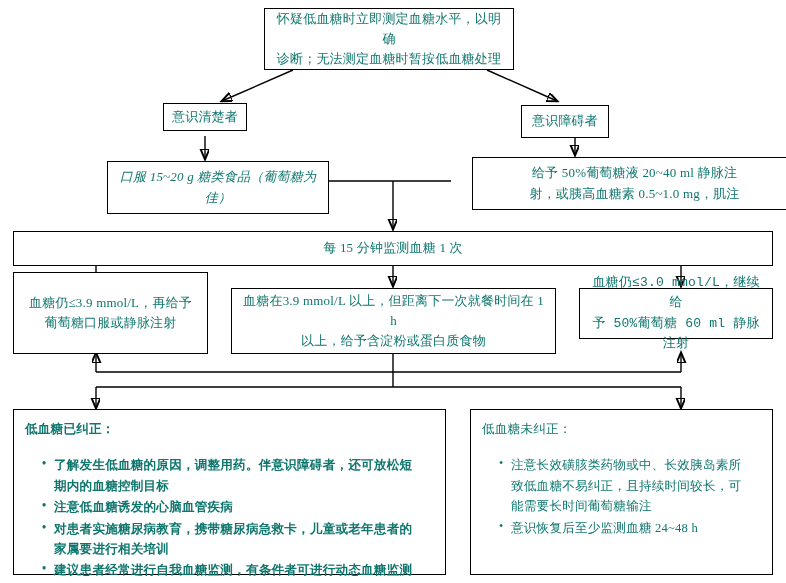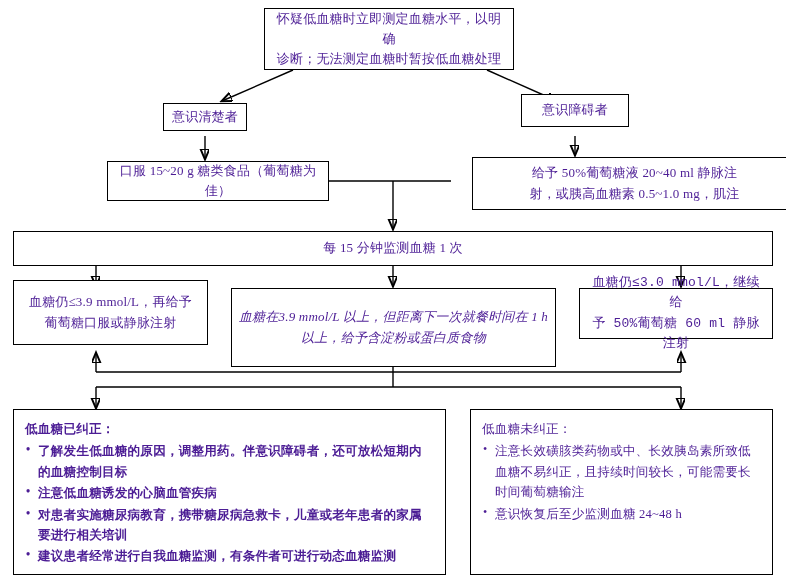--- a/index.html
+++ b/index.html
@@ -6,21 +6,21 @@
     margin: 0;
     padding: 0;
     background: #ffffff;
   }
   #canvas {
     position: relative;
     width: 786px;
     height: 583px;
     background: #ffffff;
     font-family: "Liberation Serif", "DejaVu Serif", serif;
-    color: #4c1d95;
+    color: #0f766e;
     overflow: hidden;
   }
   .node {
     position: absolute;
     border: 1.4px solid #000000;
     background: #ffffff;
     box-sizing: border-box;
     display: flex;
     align-items: center;
     justify-content: center;
@@ -40,21 +40,21 @@
     padding: 9px 11px 8px 11px;
     line-height: 1.62;
     font-size: 12.6px;
   }
   .list-title {
     display: block;
     margin-bottom: 2px;
   }
   ul.blist {
     list-style: none;
-    margin: 0;
+    margin: 16px;
     padding: 0;
   }
   ul.blist li {
     position: relative;
     padding-left: 13px;
     margin: 0 0 1px 0;
     text-indent: 0;
   }
   ul.blist li:before {
     content: "\2022";
@@ -117,43 +117,43 @@
 
   <div class="node" style="left:264px; top:8px; width:250px; height:62px;">
     <span class="node-text">怀疑低血糖时立即测定血糖水平，以明确
 诊断；无法测定血糖时暂按低血糖处理</span>
   </div>
 
   <div class="node" style="left:163px; top:103px; width:84px; height:28px;">
     <span class="node-text">意识清楚者</span>
   </div>
 
-  <div class="node" style="left:521px; top:94px; width:108px; height:33px;">
+  <div class="node" style="left:521px; top:105px; width:88px; height:33px;">
     <span class="node-text">意识障碍者</span>
   </div>
 
-  <div class="node" style="left:107px; top:161px; width:222px; height:40px;">
+  <div class="node" style="left:107px; top:161px; width:222px; height:53px;font-style:italic;">
     <span class="node-text">口服 15~20 g 糖类食品（葡萄糖为佳）</span>
   </div>
 
   <div class="node" style="left:451px; top:157px; width:325px; height:53px;margin-left:21px;">
     <span class="node-text">给予 50%葡萄糖液 20~40 ml 静脉注
 射，或胰高血糖素 0.5~1.0 mg，肌注</span>
   </div>
 
   <div class="node" style="left:13px; top:231px; width:760px; height:35px;">
     <span class="node-text">每 15 分钟监测血糖 1 次</span>
   </div>
 
-  <div class="node" style="left:13px; top:280px; width:195px; height:65px;">
+  <div class="node" style="left:13px; top:272px; width:195px; height:82px;">
     <span class="node-text">血糖仍≤3.9 mmol/L，再给予
 葡萄糖口服或静脉注射</span>
   </div>
 
-  <div class="node" style="left:231px; top:288px; width:325px; height:79px;font-style:italic;">
+  <div class="node" style="left:231px; top:288px; width:325px; height:66px;">
     <span class="node-text">血糖在3.9 mmol/L 以上，但距离下一次就餐时间在 1 h
 以上，给予含淀粉或蛋白质食物</span>
   </div>
 
   <div class="node" style="left:579px; top:288px; width:194px; height:51px;font-family:Liberation Mono, monospace;">
     <span class="node-text">血糖仍≤3.0 mmol/L，继续给
 予 50%葡萄糖 60 ml 静脉注射</span>
   </div>
 
   <div class="node listbox" style="left:13px; top:409px; width:433px; height:166px;font-weight:bold;">

